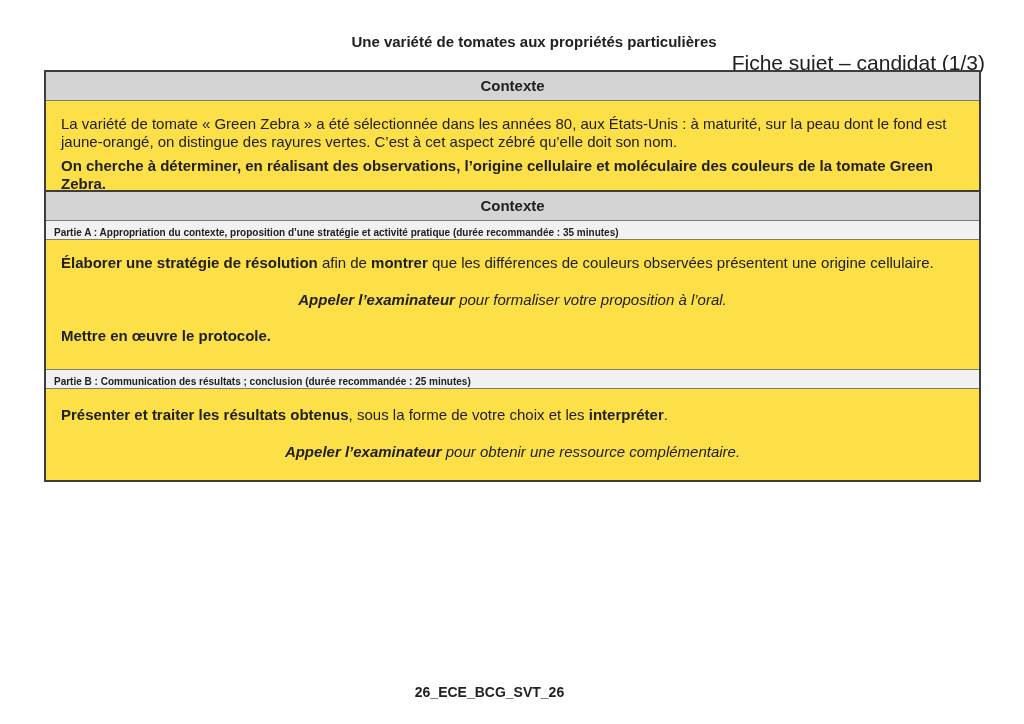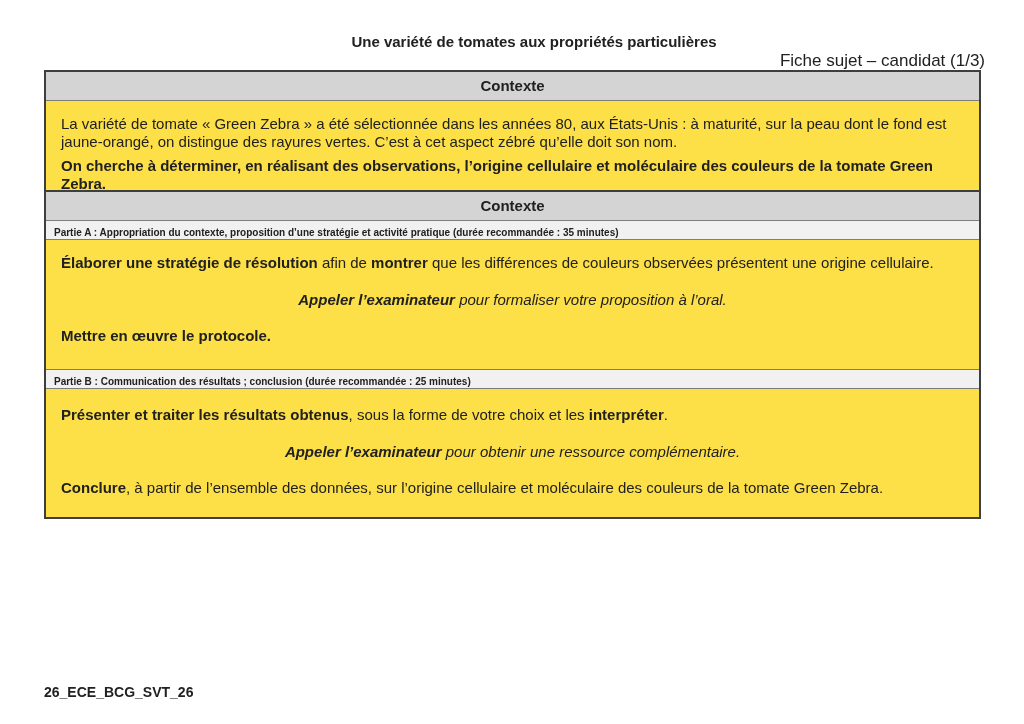--- a/index.html
+++ b/index.html
@@ -33,21 +33,21 @@
     font-weight: bold;
     font-size: 15px;
     padding-left: 44px;
   }
   .doc-subtitle {
     position: absolute;
     top: 51px;
     left: 44px;
     width: 941px;
     text-align: right;
-    font-size: 17px;
+    font-size: 21px;
   }
   .tbl {
     position: absolute;
     left: 44px;
     width: 937px;
     border: 2px solid var(--border-dark);
     background: #fde047;
   }
   .tbl-contexte { top: 70px; }
   .tbl-consignes { top: 190px; }
@@ -79,21 +79,21 @@
     text-align: center;
     font-style: italic;
   }
   .centered-call b { font-style: italic; }
   .bold { font-weight: bold; }
   .doc-footer {
     position: absolute;
     top: 684px;
     left: 44px;
     width: 891px;
-    text-align: left;
+    text-align: center;
     font-weight: bold;
     font-size: 14px;
   }
 </style>
 </head>
 <body>
 
 <div class="page">
 
   <div class="doc-title">Une variété de tomates aux propriétés particulières</div>
@@ -117,19 +117,18 @@
       <p><b>Élaborer une stratégie de résolution</b><span> afin de </span><b>montrer</b><span> que les différences de couleurs observées présentent une origine cellulaire.</span></p>
       <p class="centered-call mt-lg"><b>Appeler l’examinateur</b><span> pour formaliser votre proposition à l’oral.</span></p>
       <p class="bold mt-lg">Mettre en œuvre le protocole.</p>
     </div>
 
     <div class="tbl-subheader">Partie B : Communication des résultats ; conclusion (durée recommandée : 25 minutes)</div>
 
     <div class="tbl-body" style="padding-top:10px; padding-bottom:13px;">
       <p><b>Présenter et traiter les résultats obtenus</b><span>, sous la forme de votre choix et les </span><b>interpréter</b><span>.</span></p>
       <p class="centered-call mt-lg"><b>Appeler l’examinateur</b><span> pour obtenir une ressource complémentaire.</span></p>
-      <p class="mt-lg" style="margin-top:22px;"><b>Conclure</b><span>, à partir de l’ensemble des données, sur l’origine cellulaire et moléculaire des couleurs de la tomate Green Zebra.</span></p>
     </div>
   </div>
 
   <div class="doc-footer">26_ECE_BCG_SVT_26</div>
 
 </div>
 
 </body></html>

